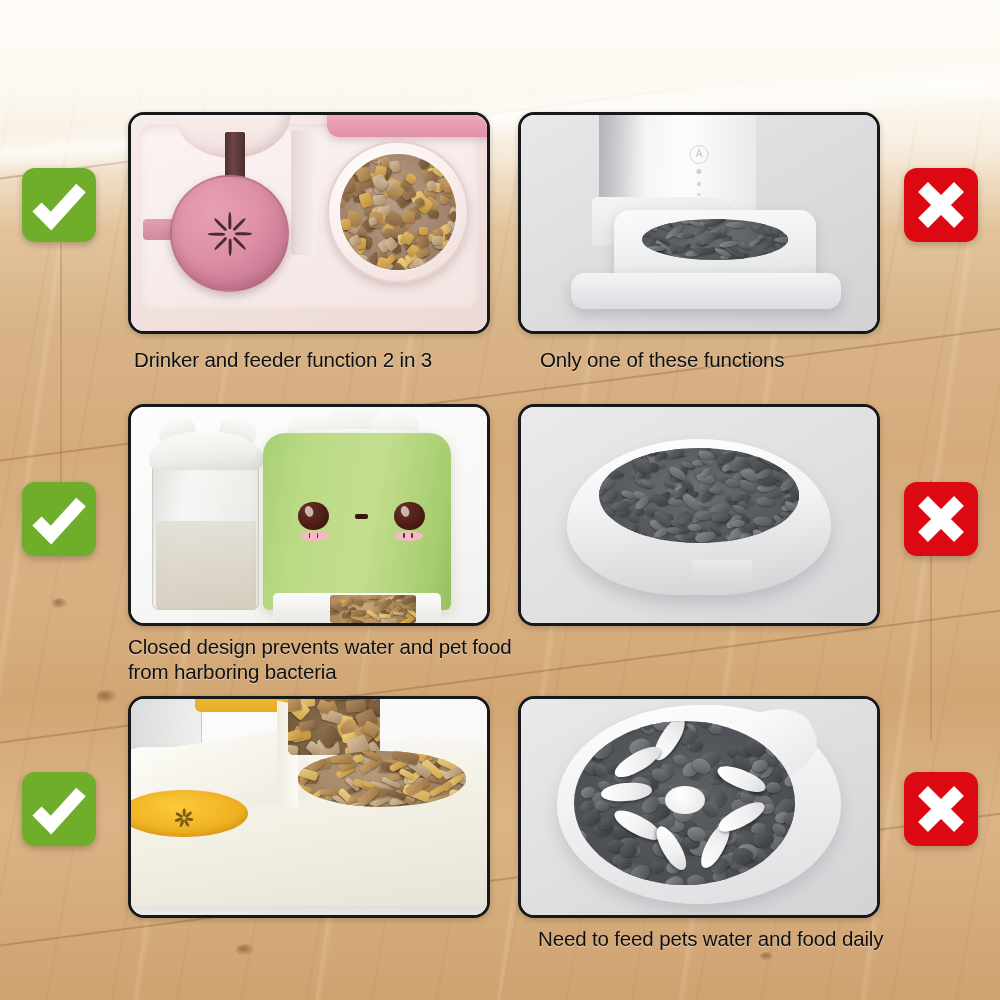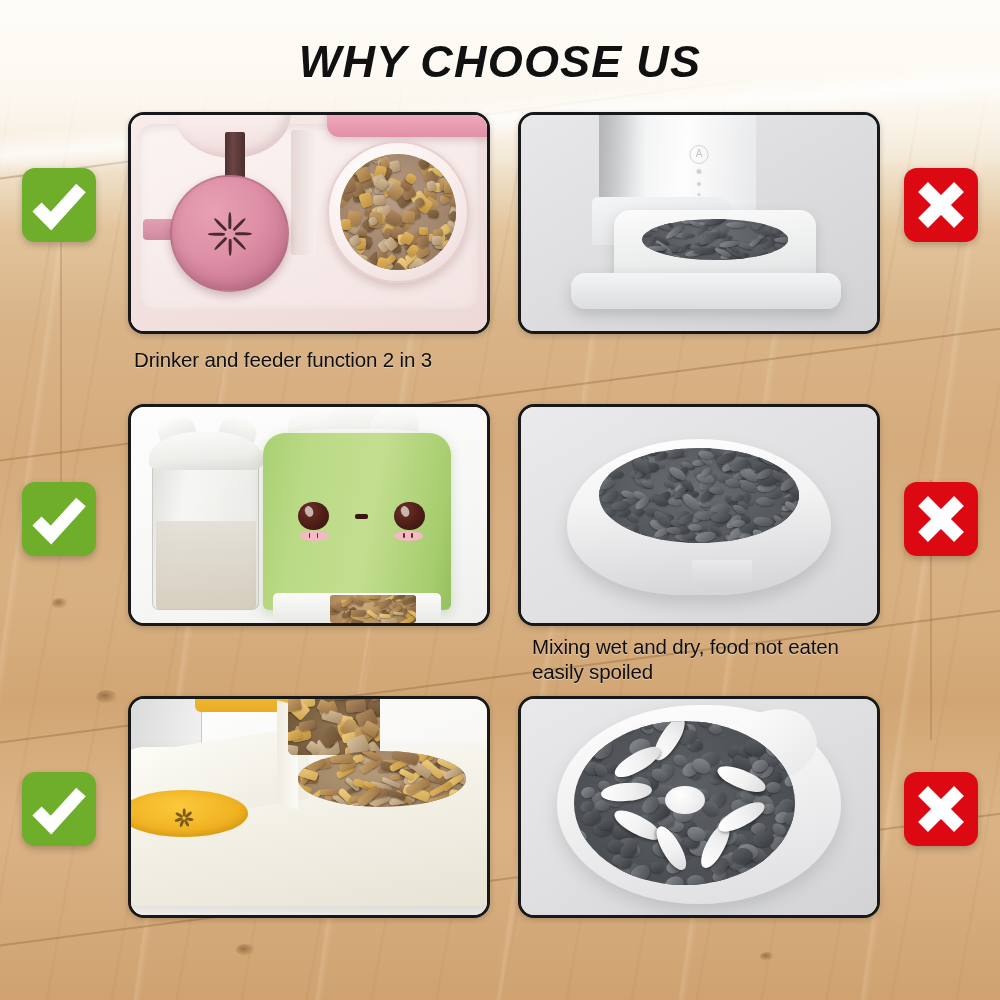--- a/index.html
+++ b/index.html
@@ -434,21 +434,20 @@
   <div class="plank p4"></div>
   <div class="plank-v" style="left:60px;top:200px;"></div>
   <div class="plank-v" style="left:930px;top:480px;height:260px;"></div>
   <div class="knot" style="left:52px;top:598px;width:16px;height:11px;"></div>
   <div class="knot" style="left:96px;top:690px;width:22px;height:14px;"></div>
   <div class="knot" style="left:236px;top:944px;width:19px;height:12px;"></div>
   <div class="knot" style="left:760px;top:952px;width:14px;height:9px;"></div>
   <div class="topfade"></div>
   <div class="topsheen"></div>
 
-  <div class="title">WHY CHOOSE US</div>
 
   <div class="grid">
 
     <div class="badge ok" style="left:22px;top:168px;">
       <svg viewBox="0 0 74 74">
           <path d="M15 39 L29 53 L59 20" fill="none" stroke="#ffffff" stroke-width="13" stroke-linecap="butt" stroke-linejoin="miter"></path>
         </svg>
     </div>
 
     <div class="panel" style="left:128px;top:112px;width:362px;height:222px;">
@@ -714,20 +713,21 @@
       </div>
     </div>
 
     <div class="badge bad" style="left:904px;top:168px;">
       <svg viewBox="0 0 74 74">
           <path d="M19 19 L55 55 M55 19 L19 55" fill="none" stroke="#ffffff" stroke-width="14" stroke-linecap="butt"></path>
         </svg>
     </div>
 
     <div class="caption" style="left:134px;top:347px;width:380px;">Drinker and feeder function 2 in 3</div>
+    <div class="caption" style="left:540px;top:347px;width:380px;">Only one of these functions</div>
 
     <div class="badge ok" style="left:22px;top:482px;">
       <svg viewBox="0 0 74 74">
           <path d="M15 39 L29 53 L59 20" fill="none" stroke="#ffffff" stroke-width="13" stroke-linecap="butt" stroke-linejoin="miter"></path>
         </svg>
     </div>
 
     <div class="panel" style="left:128px;top:404px;width:362px;height:222px;">
       <div class="ph3">
         <div class="bottle"></div>
@@ -990,21 +990,21 @@
           </div>
       </div>
     </div>
 
     <div class="badge bad" style="left:904px;top:482px;">
       <svg viewBox="0 0 74 74">
           <path d="M19 19 L55 55 M55 19 L19 55" fill="none" stroke="#ffffff" stroke-width="14" stroke-linecap="butt"></path>
         </svg>
     </div>
 
-    <div class="caption" style="left:532px;top:634px;width:362px;">Mixing wet and dry, food not eaten easily spoiled</div>
+    <div class="caption" style="left:128px;top:634px;width:396px;">Closed design prevents water and pet food from harboring bacteria</div>
 
     <div class="badge ok" style="left:22px;top:772px;">
       <svg viewBox="0 0 74 74">
           <path d="M15 39 L29 53 L59 20" fill="none" stroke="#ffffff" stroke-width="13" stroke-linecap="butt" stroke-linejoin="miter"></path>
         </svg>
     </div>
 
     <div class="panel" style="left:128px;top:696px;width:362px;height:222px;">
       <div class="ph5">
         <div class="glass"></div>
@@ -1336,15 +1336,16 @@
           </div>
       </div>
     </div>
 
     <div class="badge bad" style="left:904px;top:772px;">
       <svg viewBox="0 0 74 74">
           <path d="M19 19 L55 55 M55 19 L19 55" fill="none" stroke="#ffffff" stroke-width="14" stroke-linecap="butt"></path>
         </svg>
     </div>
 
+    <div class="caption" style="left:538px;top:926px;width:356px;">Need to feed pets water and food daily</div>
 
   </div>
 </div>
 
 </body></html>

